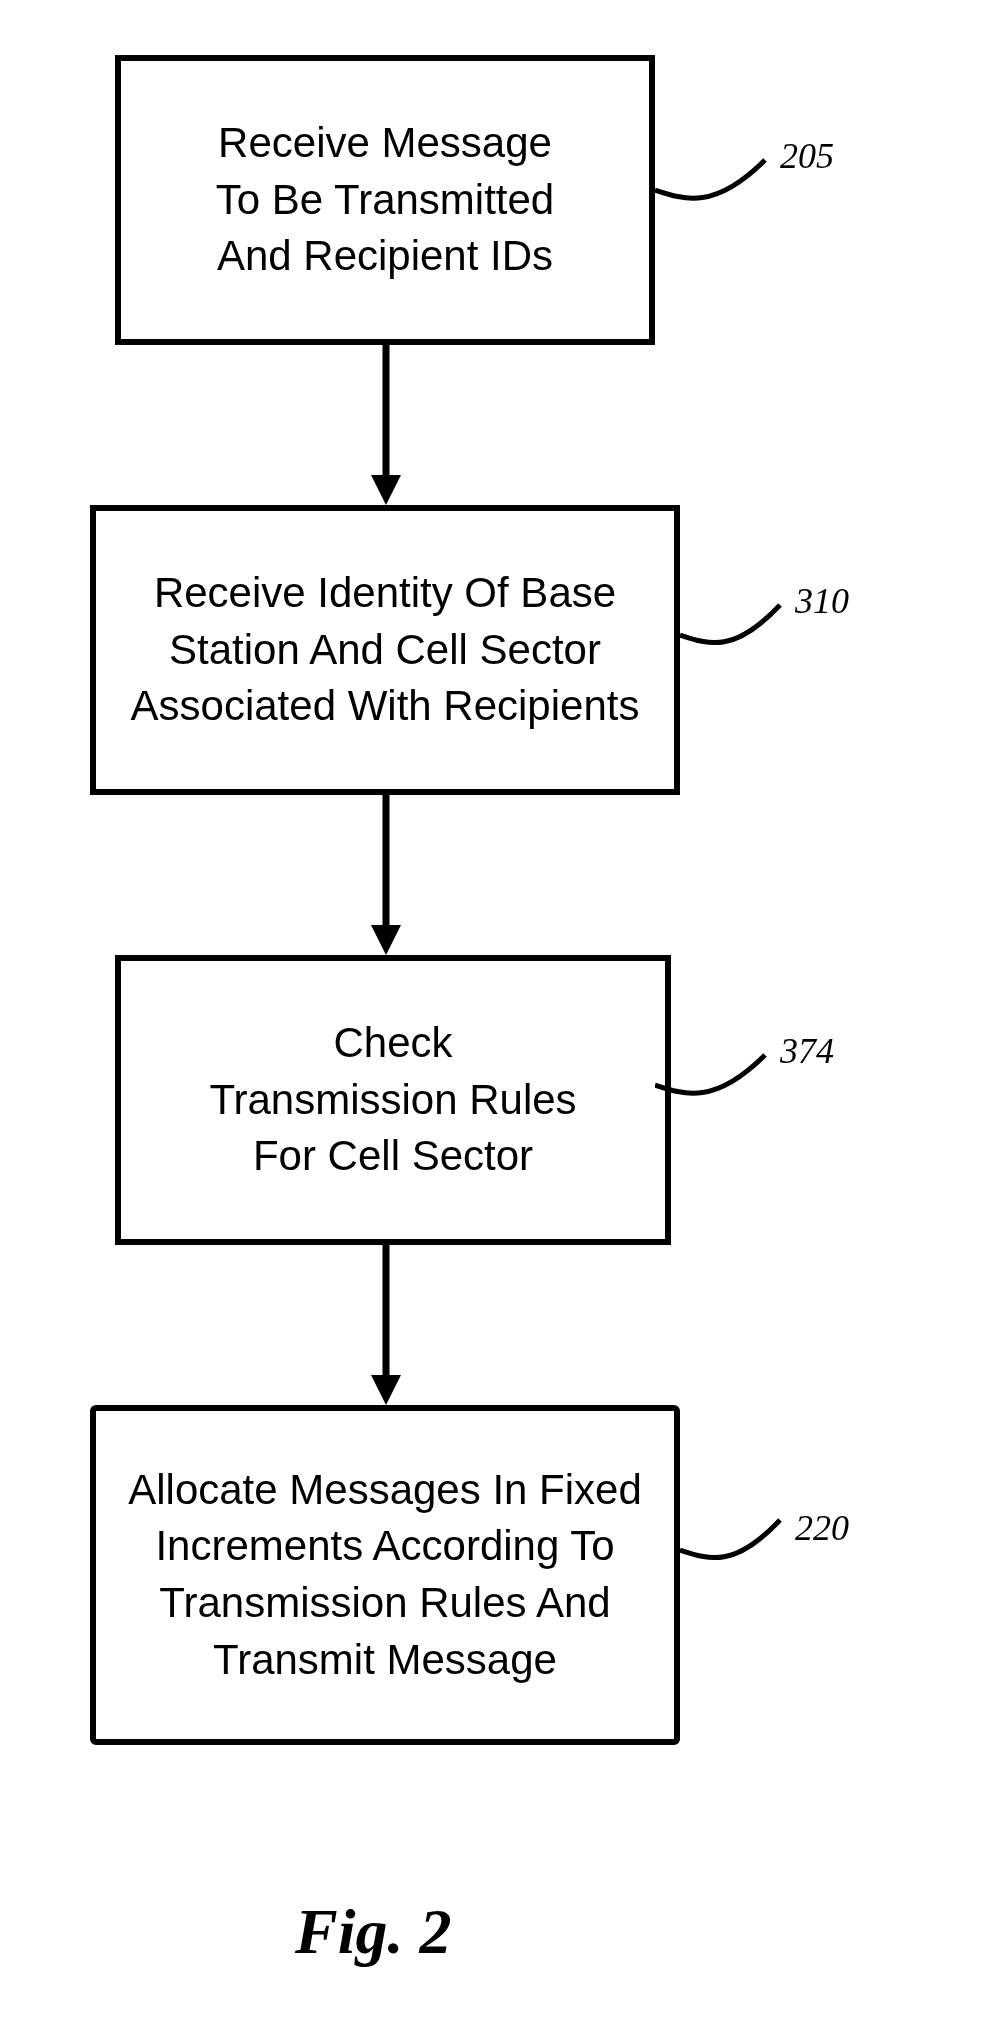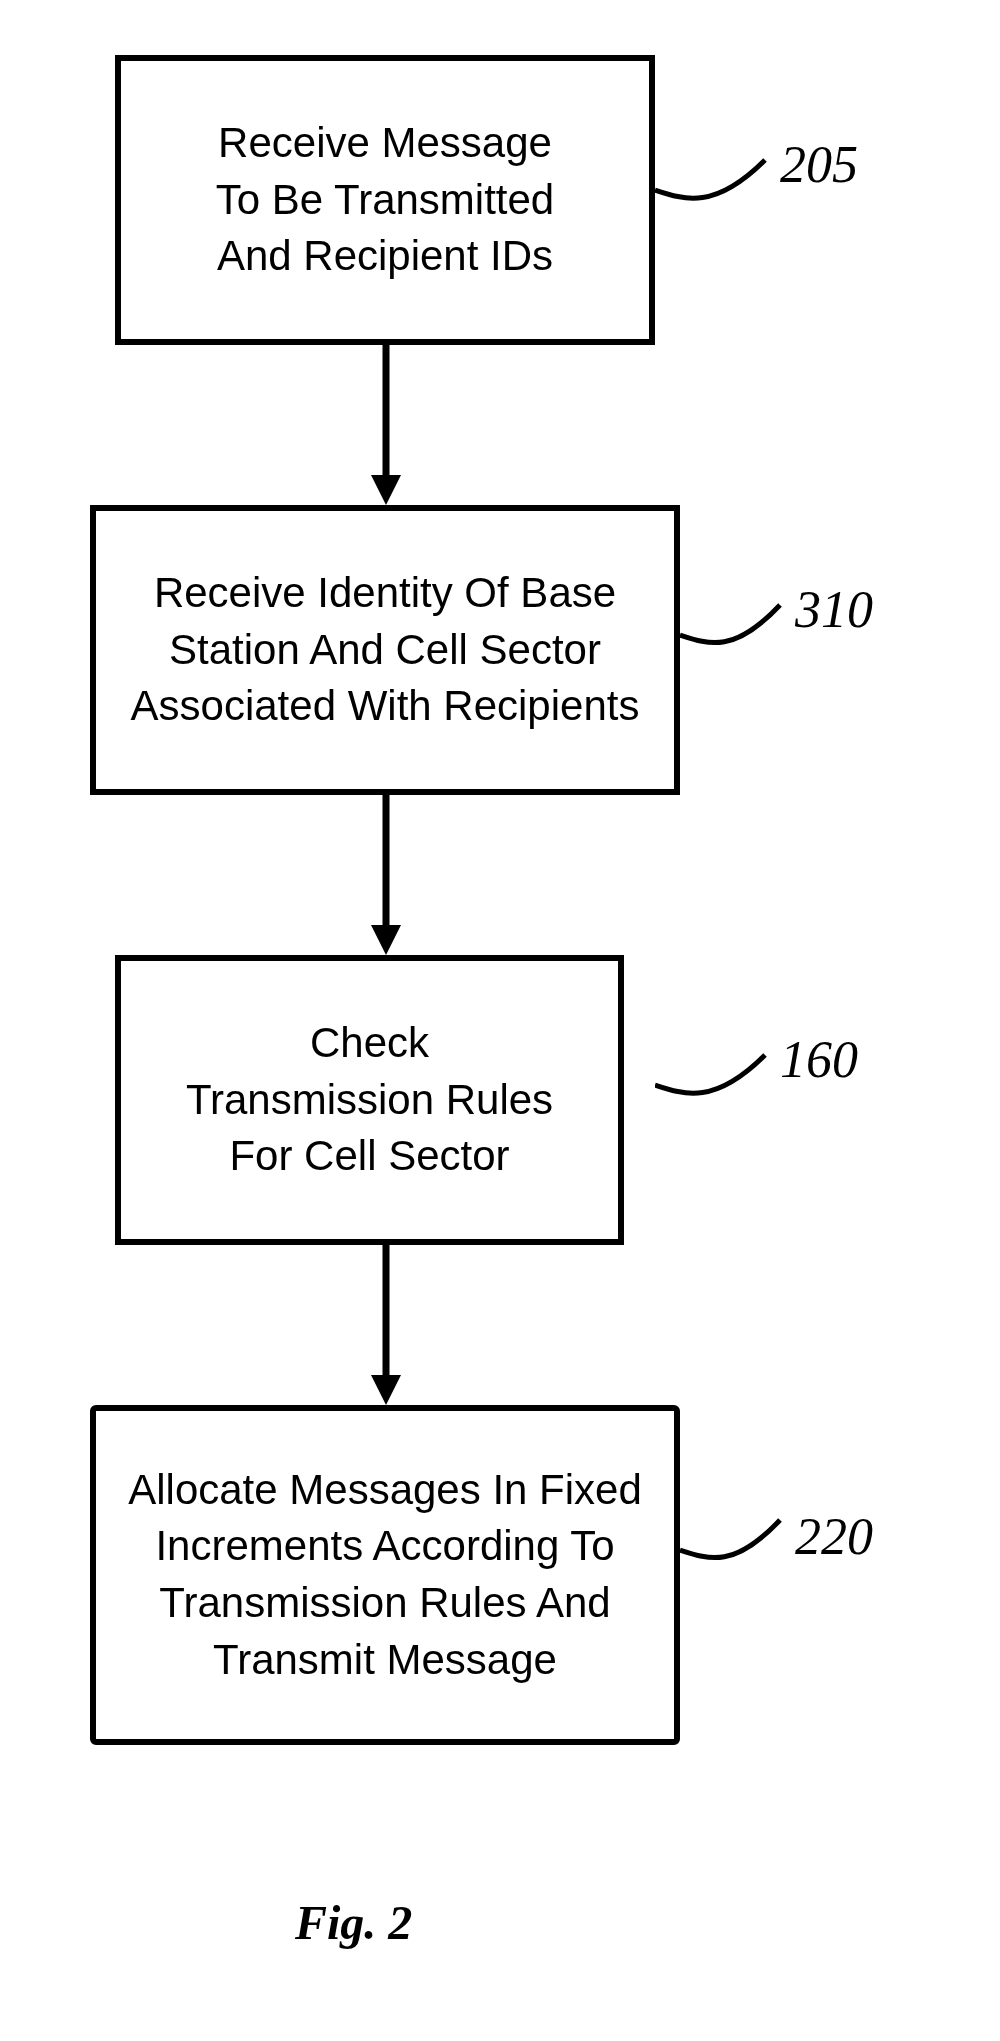--- a/index.html
+++ b/index.html
@@ -26,28 +26,28 @@
     box-sizing: border-box;
   }
   .box span {
     font-size: 42px;
     line-height: 1.35;
     color: #000;
     font-weight: 400;
   }
   .ref {
     position: absolute;
-    font-size: 52px;
+    font-size: 36px;
     font-style: italic;
     font-family: "Times New Roman", Times, serif;
     color: #000;
   }
   .caption {
     position: absolute;
-    font-size: 48px;
+    font-size: 64px;
     font-style: italic;
     font-family: "Times New Roman", Times, serif;
     color: #000;
     font-weight: 700;
   }
   .callout {
     position: absolute;
   }
   .callout svg {
     display: block;
@@ -91,29 +91,29 @@
   </div>
   <div class="ref" style="left:795px; top:580px;">310</div>
 
   <div class="arrow" style="left:366px; top:795px;">
     <svg width="40" height="160" viewBox="0 0 40 160">
       <line x1="20" y1="0" x2="20" y2="135" stroke="#000" stroke-width="7"></line>
       <polygon points="20,160 5,130 35,130" fill="#000"></polygon>
     </svg>
   </div>
 
-  <div class="box" style="left:115px; top:955px; width:509px; height:290px;">
+  <div class="box" style="left:115px; top:955px; width:556px; height:290px;">
     <span>Check<br>Transmission Rules<br>For Cell Sector</span>
   </div>
   <div class="callout" style="left:655px; top:1045px;">
     <svg width="120" height="80" viewBox="0 0 120 80">
       <path d="M0 40 C 30 50, 60 60, 110 10" stroke="#000" stroke-width="5" fill="none"></path>
     </svg>
   </div>
-  <div class="ref" style="left:780px; top:1030px;">160</div>
+  <div class="ref" style="left:780px; top:1030px;">374</div>
 
   <div class="arrow" style="left:366px; top:1245px;">
     <svg width="40" height="160" viewBox="0 0 40 160">
       <line x1="20" y1="0" x2="20" y2="135" stroke="#000" stroke-width="7"></line>
       <polygon points="20,160 5,130 35,130" fill="#000"></polygon>
     </svg>
   </div>
 
   <div class="box" style="left:90px; top:1405px; width:590px; height:340px;border-radius:6px;">
     <span>Allocate Messages In Fixed<br>Increments According To<br>Transmission Rules And<br>Transmit Message</span>

